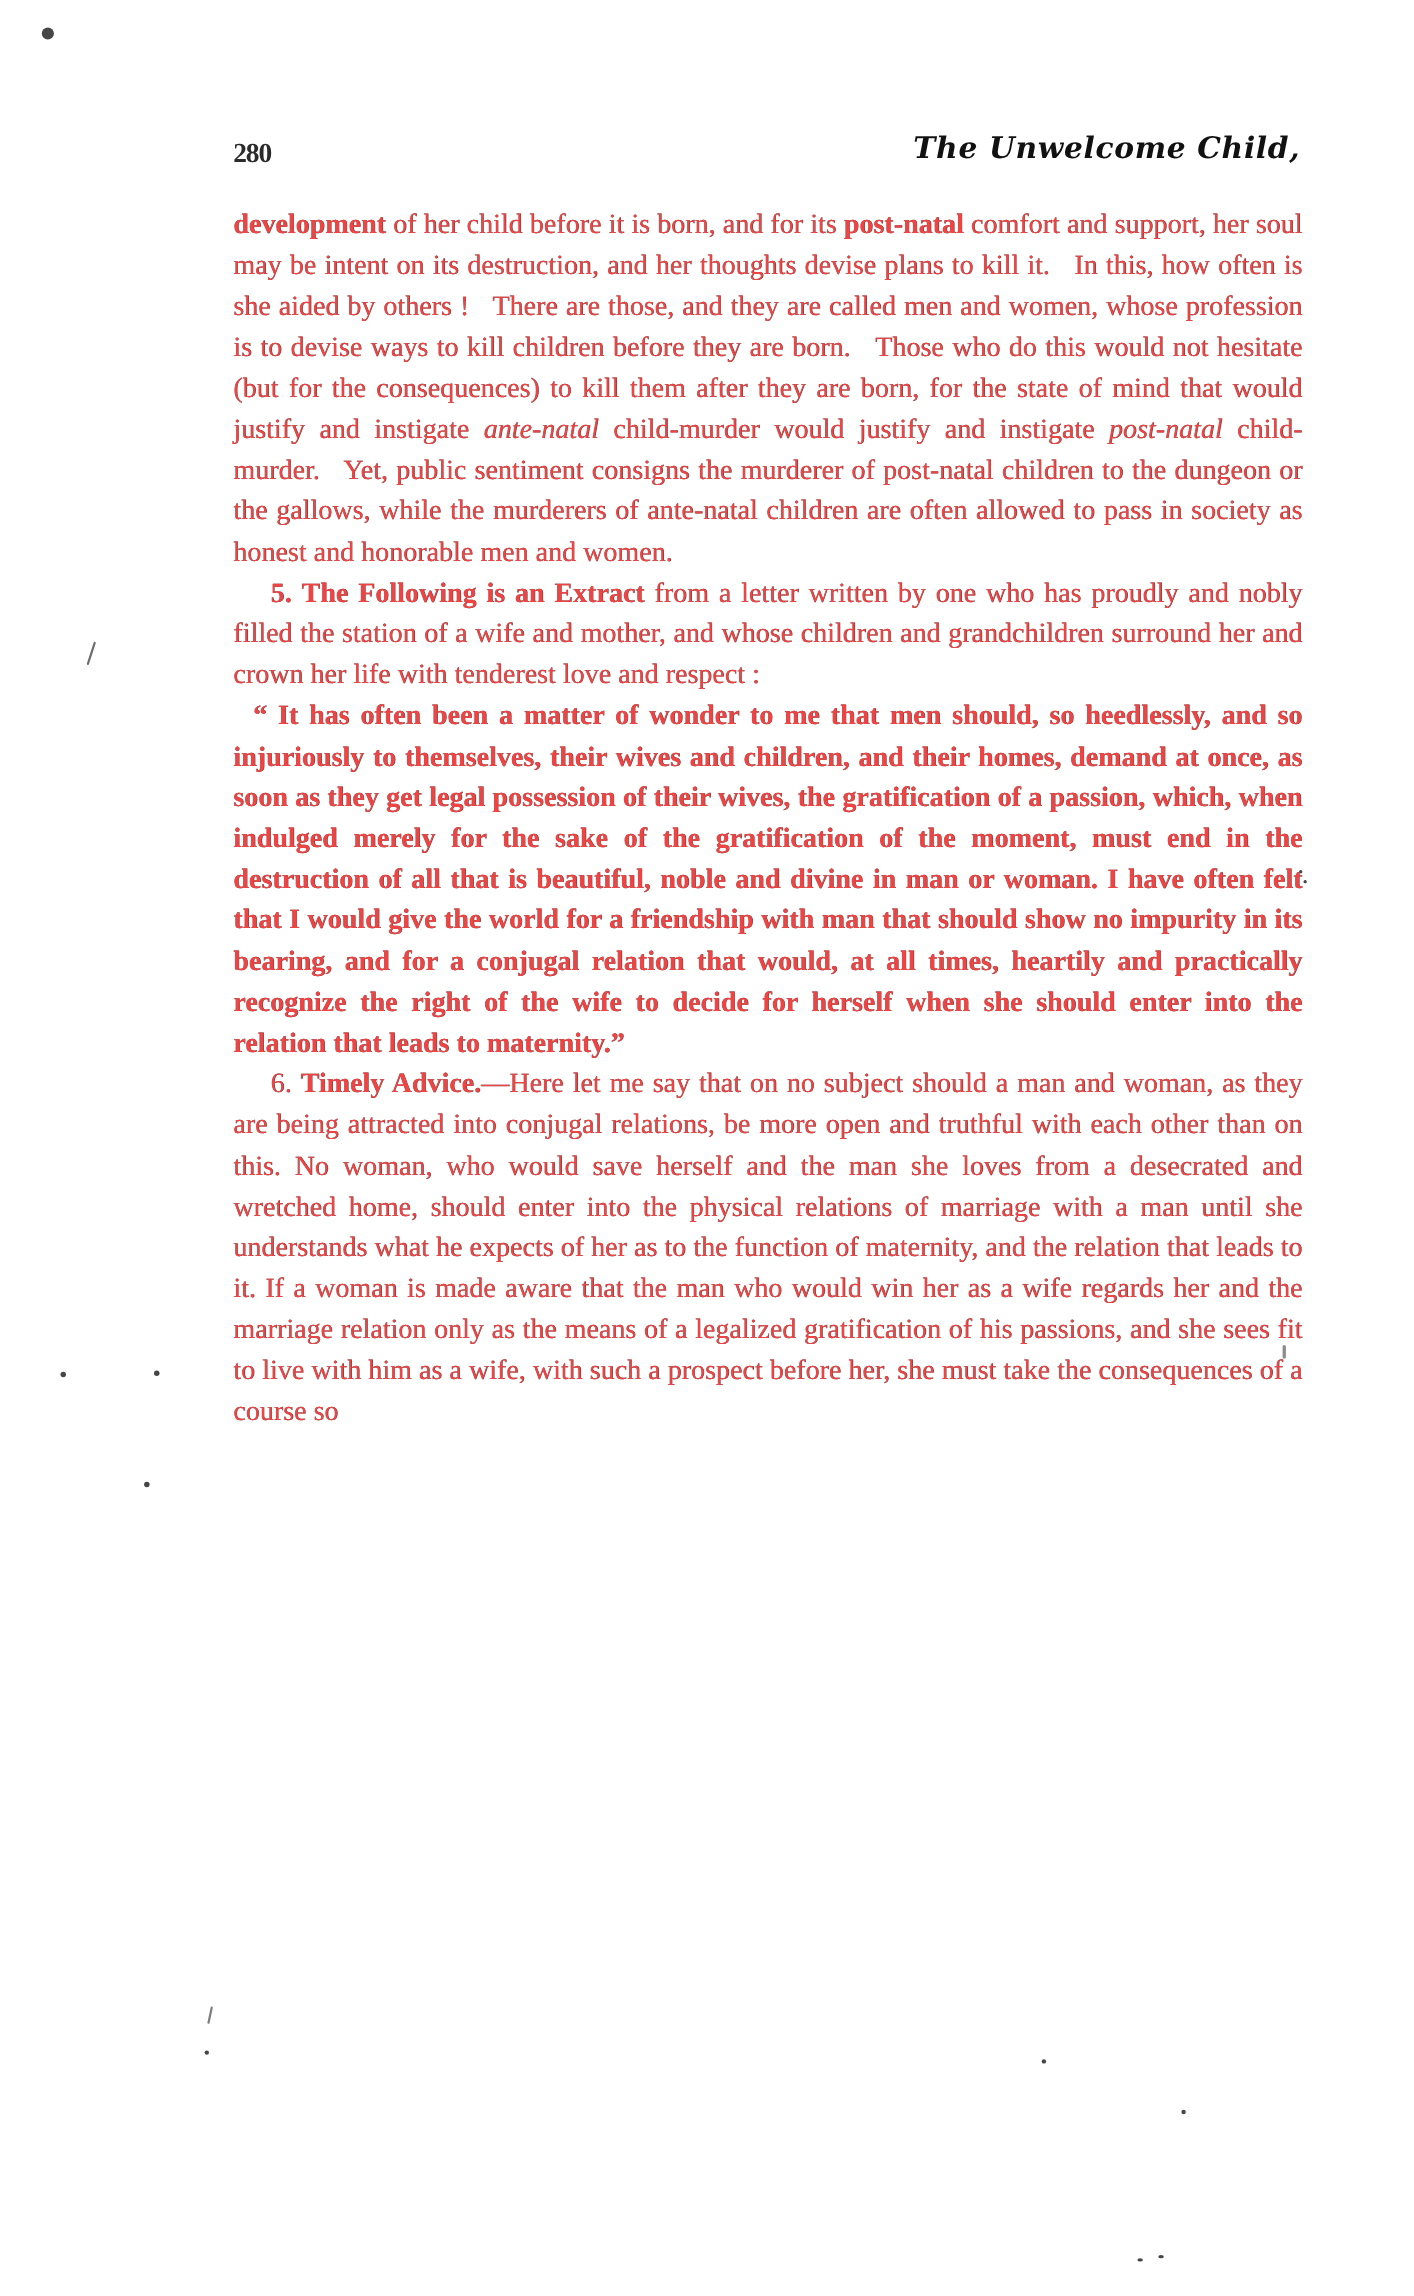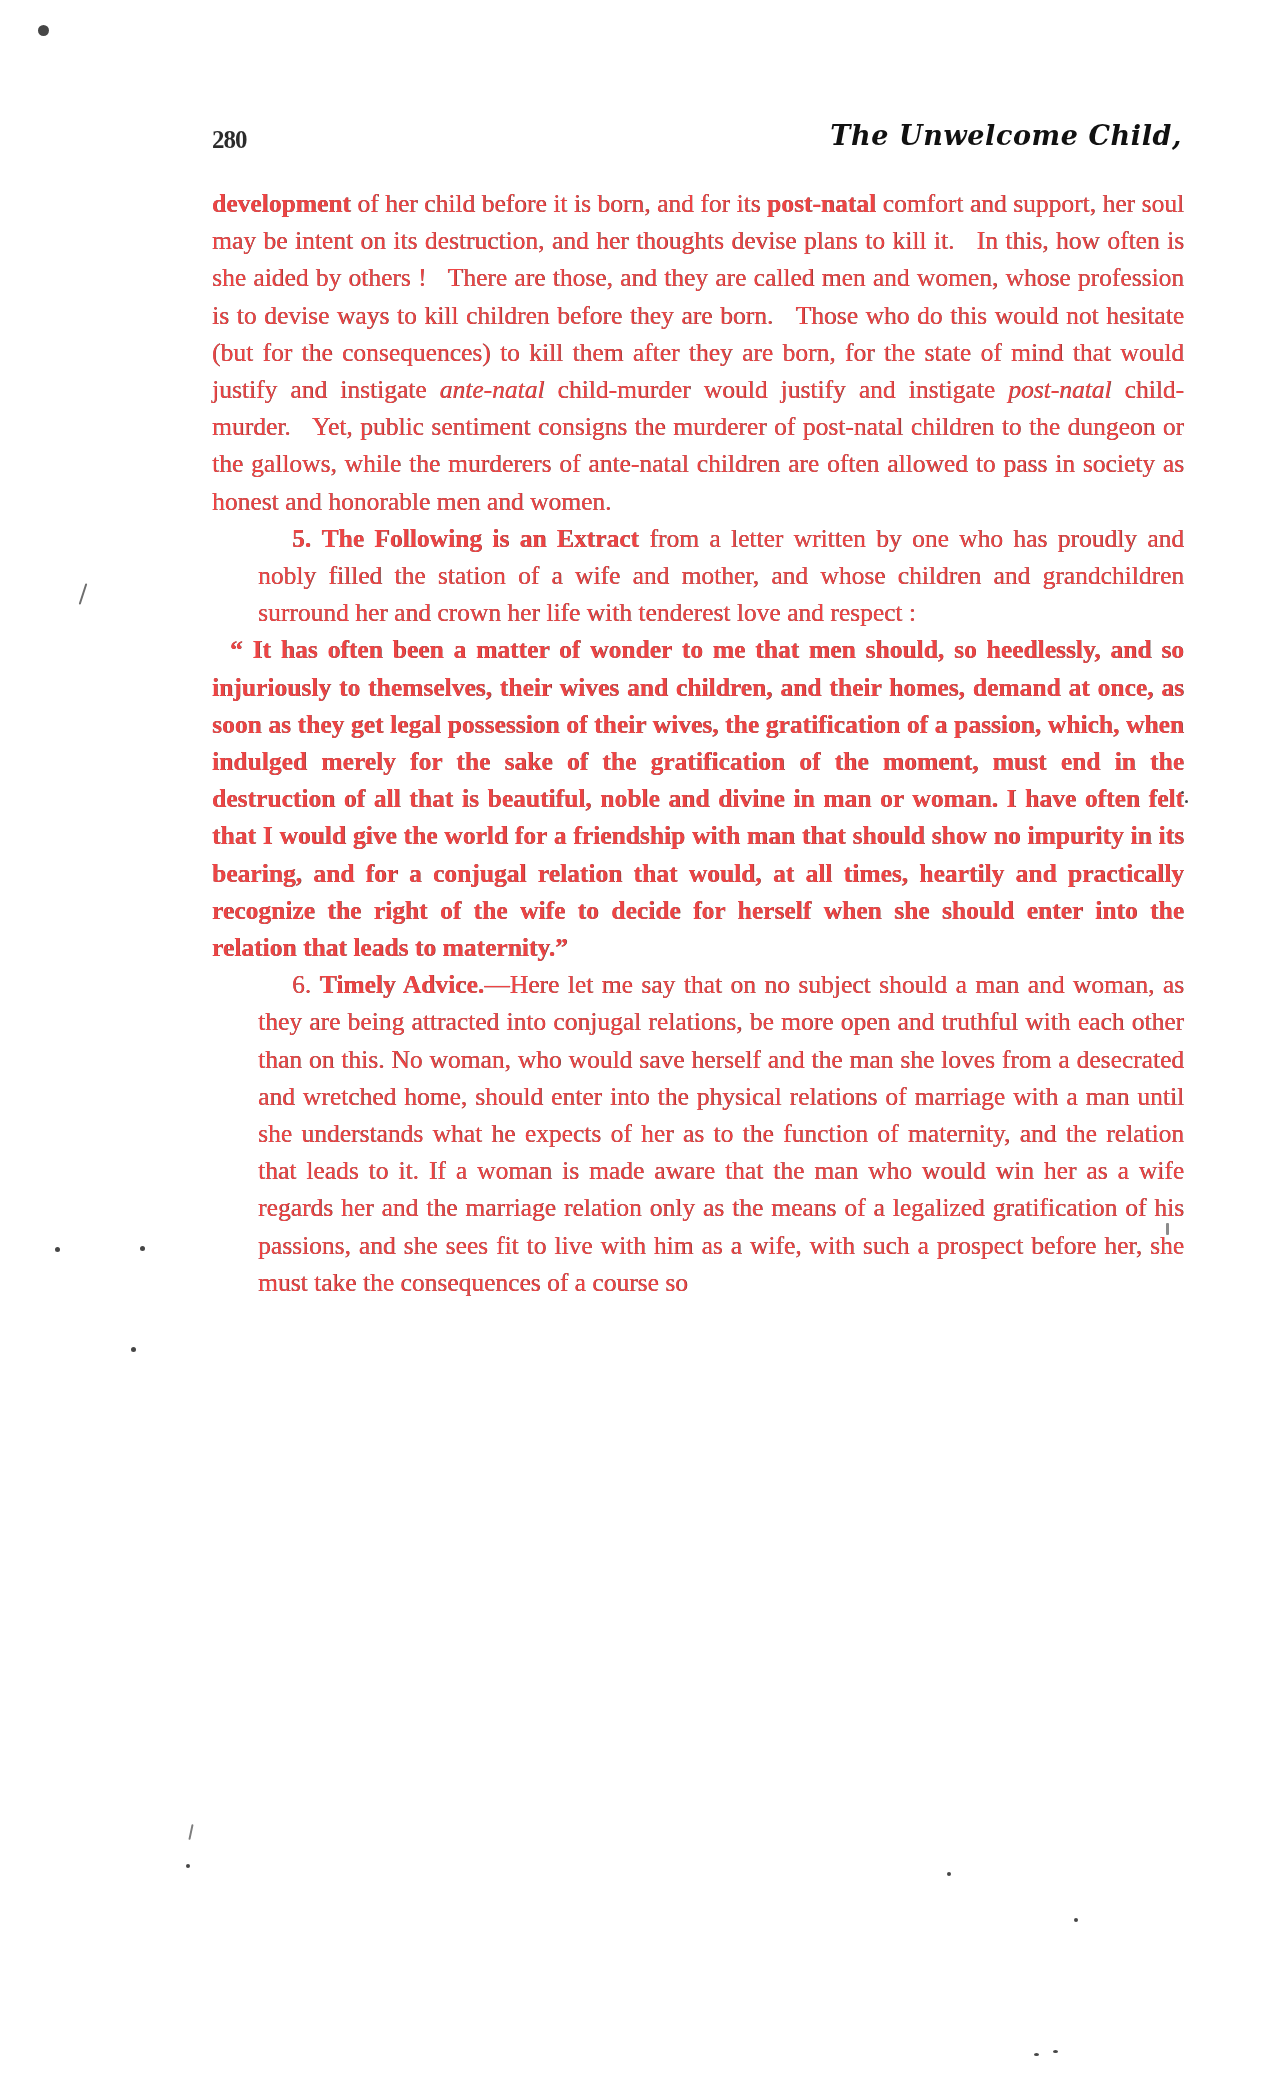--- a/index.html
+++ b/index.html
@@ -91,21 +91,20 @@
     margin: 0;
     font-size: 25.5px;
     line-height: 37.2px;
     text-align: justify;
     text-justify: inter-word;
     color: #ef4444;
     font-family: "Liberation Serif", serif;
   }
   p.para.indent {
     text-indent: 34px;
-    margin-left: 46px;
   }
   p.para.hang {
     text-indent: 18px;
     font-weight: bold;
   }
 
   
   .lead {
     font-weight: bold;
   }

